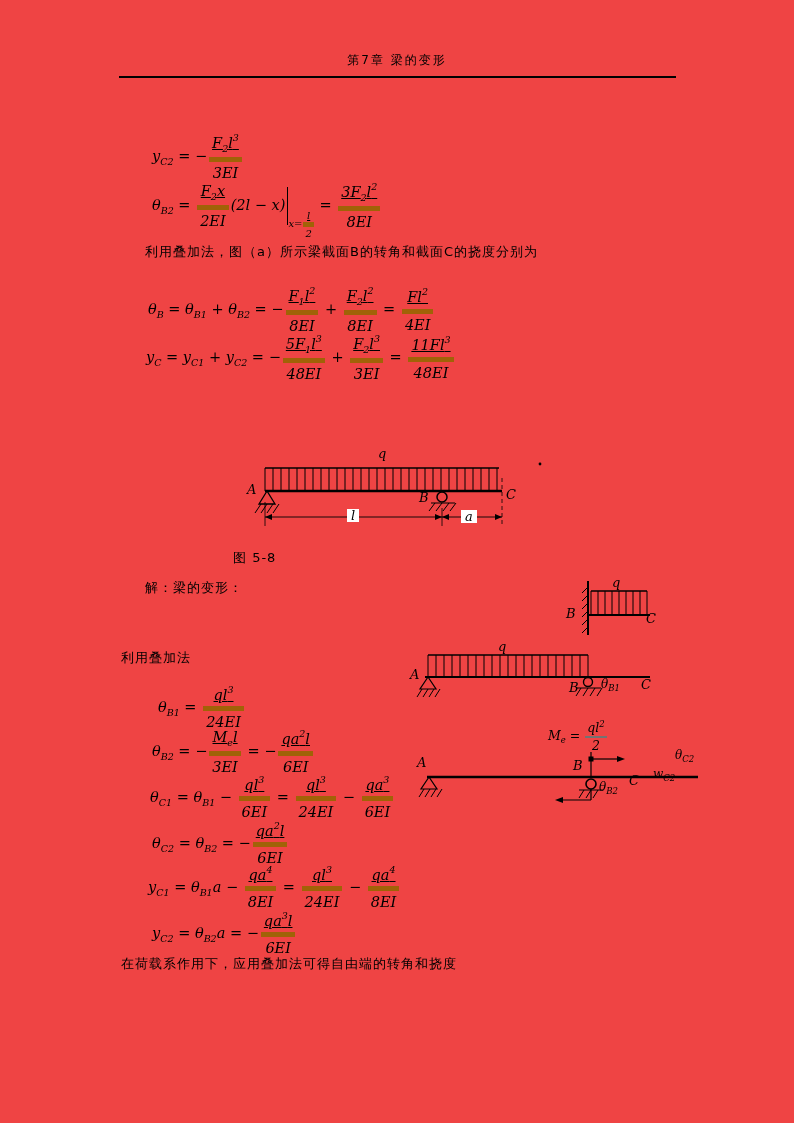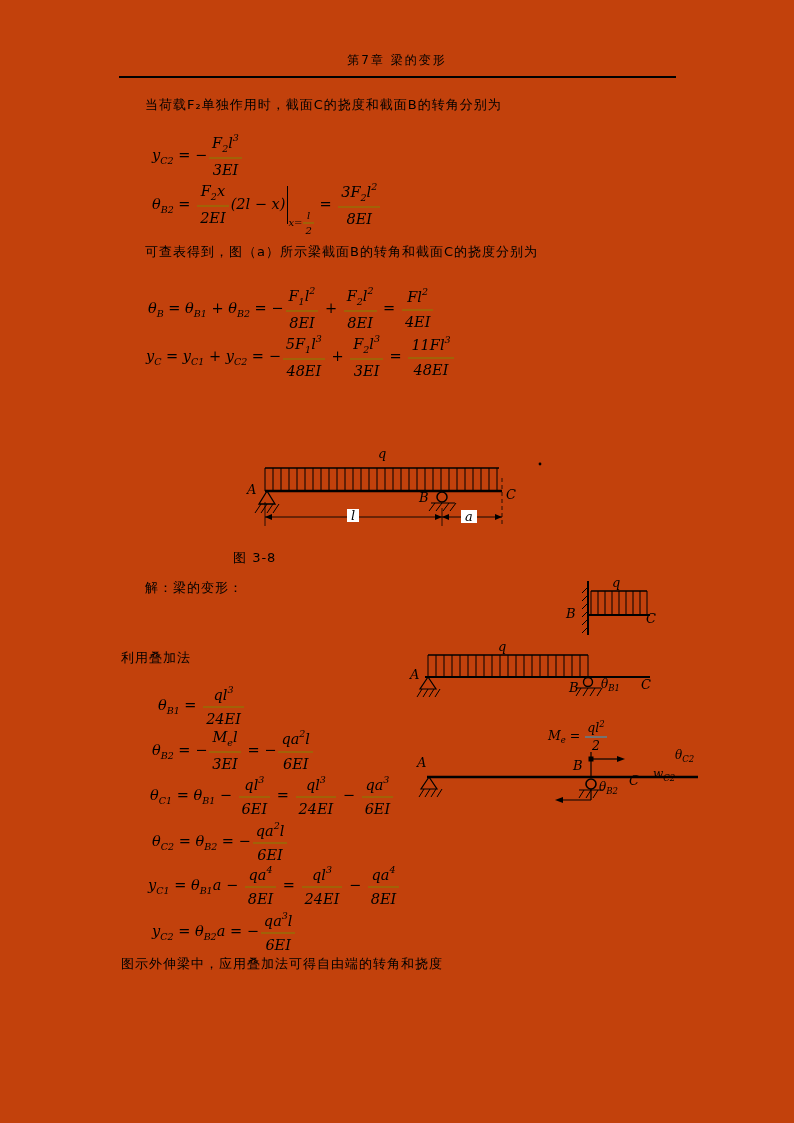--- a/index.html
+++ b/index.html
@@ -1,25 +1,25 @@
 <!DOCTYPE html>
 <html><head>
 <meta charset="utf-8">
 <style>
   html,body{margin:0;padding:0;background:#d9d9d9;}
-  .page{position:relative;width:794px;height:1123px;margin:0 auto;background:#c2410c;
+  .page{position:relative;width:794px;height:1123px;margin:0 auto;background:#ef4444;
         color:#000;font-family:"DejaVu Serif",serif;overflow:hidden;}
   .abs{position:absolute;}
   .cn{font-family:"DejaVu Sans","Liberation Sans",sans-serif;font-size:13px;letter-spacing:1px;white-space:pre;}
   .hdr{font-size:12px;letter-spacing:2px;width:100%;text-align:center;}
   .rule{background:#000;height:2px;}
   
   .fm{font-style:italic;font-family:"DejaVu Serif",serif;font-size:14.5px;white-space:pre;line-height:1;}
   .fm .frac{display:inline-block;vertical-align:middle;text-align:center;margin:0 2px;line-height:1.25;}
-  .fm .frac .num{display:block;border-bottom:2px solid #a16207;padding:0 3px 2px;}
+  .fm .frac .num{display:block;border-bottom:5px solid #a16207;padding:0 3px 2px;text-decoration:underline;}
   .fm .frac .den{display:block;padding:2px 3px 0;}
   .fm .msub{font-size:9.5px;vertical-align:-4px;}
   .fm .msup{font-size:9.5px;vertical-align:7px;}
   .fm .mbar{display:inline-block;width:1px;height:38px;background:#000;vertical-align:middle;margin-left:2px;}
   .fm .mlow{display:inline-block;vertical-align:-17px;font-size:10px;}
   .fm .mlow .frac{margin:0 1px;line-height:1.1;}
   .fm .mlow .frac .num{padding:0 2px 1px;}
   .fm .mlow .frac .den{padding:1px 2px 0;}
   
   .dl{position:absolute;font-style:italic;font-family:"DejaVu Serif",serif;font-size:13px;line-height:1;white-space:pre;}
@@ -33,25 +33,24 @@
   svg{display:block;}
 </style>
 </head>
 <body>
 
 <div class="page">
 
   <div class="abs hdr cn" style="top:52px;left:0;">第7章 梁的变形</div>
   <div class="abs rule" style="top:76px;left:119px;width:557px;"></div>
 
-  <div class="abs cn" style="top:96px;left:145px;">当荷载F₂单独作用时，截面C的挠度和截面B的转角分别为</div>
   <div class="abs fm" style="top:132px;left:152px;"><span>y</span><span class="msub">C2</span><span> = −</span><span class="frac"><span class="num"><span>F</span><span class="msub">2</span><span>l</span><span class="msup">3</span></span><span class="den"><span>3EI</span></span></span></div>
   <div class="abs fm" style="top:181px;left:152px;"><span>θ</span><span class="msub">B2</span><span> = </span><span class="frac"><span class="num"><span>F</span><span class="msub">2</span><span>x</span></span><span class="den"><span>2EI</span></span></span><span>(2l − x)</span><span class="mbar"></span><span class="mlow"><span>x=</span><span class="frac"><span class="num"><span>l</span></span><span class="den"><span>2</span></span></span></span><span> = </span><span class="frac"><span class="num"><span>3F</span><span class="msub">2</span><span>l</span><span class="msup">2</span></span><span class="den"><span>8EI</span></span></span></div>
 
-  <div class="abs cn" style="top:243px;left:145px;">可查表得到，图（a）所示梁截面B的转角和截面C的挠度分别为</div>
+  <div class="abs cn" style="top:243px;left:145px;">利用叠加法，图（a）所示梁截面B的转角和截面C的挠度分别为</div>
   <div class="abs fm" style="top:285px;left:148px;"><span>θ</span><span class="msub">B</span><span> = θ</span><span class="msub">B1</span><span> + θ</span><span class="msub">B2</span><span> = −</span><span class="frac"><span class="num"><span>F</span><span class="msub">1</span><span>l</span><span class="msup">2</span></span><span class="den"><span>8EI</span></span></span><span> + </span><span class="frac"><span class="num"><span>F</span><span class="msub">2</span><span>l</span><span class="msup">2</span></span><span class="den"><span>8EI</span></span></span><span> = </span><span class="frac"><span class="num"><span>Fl</span><span class="msup">2</span></span><span class="den"><span>4EI</span></span></span></div>
   <div class="abs fm" style="top:333px;left:146px;"><span>y</span><span class="msub">C</span><span> = y</span><span class="msub">C1</span><span> + y</span><span class="msub">C2</span><span> = −</span><span class="frac"><span class="num"><span>5F</span><span class="msub">1</span><span>l</span><span class="msup">3</span></span><span class="den"><span>48EI</span></span></span><span> + </span><span class="frac"><span class="num"><span>F</span><span class="msub">2</span><span>l</span><span class="msup">3</span></span><span class="den"><span>3EI</span></span></span><span> = </span><span class="frac"><span class="num"><span>11Fl</span><span class="msup">3</span></span><span class="den"><span>48EI</span></span></span></div>
 
 
   <svg class="abs" style="top:440px;left:238px;" width="330" height="100" viewBox="0 0 330 100">
 
     <path d="M27 28 H261" stroke="#000" stroke-width="1.3" fill="none"></path>
     <path d="M27 28V51 M35 28V51 M43 28V51 M51 28V51 M59 28V51 M67 28V51 M75 28V51 M83 28V51 M91 28V51 M99 28V51 M107 28V51 M115 28V51 M123 28V51 M131 28V51 M139 28V51 M147 28V51 M155 28V51 M163 28V51 M171 28V51 M179 28V51 M187 28V51 M195 28V51 M203 28V51 M211 28V51 M219 28V51 M227 28V51 M235 28V51 M243 28V51 M251 28V51 M259 28V51" stroke="#000" stroke-width="1" fill="none"></path>
 
     <path d="M27 51 H264" stroke="#000" stroke-width="2.4" fill="none"></path>
@@ -72,21 +71,21 @@
     <polygon points="257,74 257,80 264,77" fill="#000"></polygon>
     <circle cx="302" cy="24" r="1.4" fill="#000"></circle>
   </svg>
   <div class="dl" style="top:447px;left:378px;">q</div>
   <div class="dl" style="top:483px;left:247px;">A</div>
   <div class="dl" style="top:491px;left:419px;">B</div>
   <div class="dl" style="top:488px;left:506px;">C</div>
   <div class="dl wbg" style="top:509px;left:347px;">l</div>
   <div class="dl wbg" style="top:510px;left:461px;">a</div>
 
-  <div class="abs cn" style="top:549px;left:233px;">图 3-8</div>
+  <div class="abs cn" style="top:549px;left:233px;">图 5-8</div>
   <div class="abs cn" style="top:579px;left:145px;">解：梁的变形：</div>
   <div class="abs cn" style="top:649px;left:121px;">利用叠加法</div>
 
   <svg class="abs" style="top:573px;left:580px;" width="125" height="72" viewBox="0 0 125 72">
     <path d="M8 8 V62" stroke="#000" stroke-width="2"></path>
     <path d="M8 14 L2 20 M8 22 L2 28 M8 30 L2 36 M8 38 L2 44 M8 46 L2 52 M8 54 L2 60" stroke="#000" stroke-width="1"></path>
     <path d="M11 18 H67" stroke="#000" stroke-width="1.3" fill="none"></path>
     <path d="M11 18V42 M18 18V42 M25 18V42 M32 18V42 M39 18V42 M46 18V42 M53 18V42 M60 18V42 M67 18V42" stroke="#000" stroke-width="1"></path>
     <path d="M8 42 H70" stroke="#000" stroke-width="2"></path>
   </svg>
@@ -130,16 +129,16 @@
   <div class="dl" style="top:768px;left:653px;font-size:12px;"><span>w</span><span class="msub">C2</span></div>
   <div class="dl" style="top:781px;left:599px;font-size:12px;"><span>θ</span><span class="msub">B2</span></div>
 
   <div class="abs fm" style="top:684px;left:158px;"><span>θ</span><span class="msub">B1</span><span> = </span><span class="frac"><span class="num"><span>ql</span><span class="msup">3</span></span><span class="den"><span>24EI</span></span></span></div>
   <div class="abs fm" style="top:728px;left:152px;"><span>θ</span><span class="msub">B2</span><span> = −</span><span class="frac"><span class="num"><span>M</span><span class="msub">e</span><span>l</span></span><span class="den"><span>3EI</span></span></span><span> = −</span><span class="frac"><span class="num"><span>qa</span><span class="msup">2</span><span>l</span></span><span class="den"><span>6EI</span></span></span></div>
   <div class="abs fm" style="top:774px;left:150px;"><span>θ</span><span class="msub">C1</span><span> = θ</span><span class="msub">B1</span><span> − </span><span class="frac"><span class="num"><span>ql</span><span class="msup">3</span></span><span class="den"><span>6EI</span></span></span><span> = </span><span class="frac"><span class="num"><span>ql</span><span class="msup">3</span></span><span class="den"><span>24EI</span></span></span><span> − </span><span class="frac"><span class="num"><span>qa</span><span class="msup">3</span></span><span class="den"><span>6EI</span></span></span></div>
   <div class="abs fm" style="top:820px;left:152px;"><span>θ</span><span class="msub">C2</span><span> = θ</span><span class="msub">B2</span><span> = −</span><span class="frac"><span class="num"><span>qa</span><span class="msup">2</span><span>l</span></span><span class="den"><span>6EI</span></span></span></div>
   <div class="abs fm" style="top:864px;left:148px;"><span>y</span><span class="msub">C1</span><span> = θ</span><span class="msub">B1</span><span>a − </span><span class="frac"><span class="num"><span>qa</span><span class="msup">4</span></span><span class="den"><span>8EI</span></span></span><span> = </span><span class="frac"><span class="num"><span>ql</span><span class="msup">3</span></span><span class="den"><span>24EI</span></span></span><span> − </span><span class="frac"><span class="num"><span>qa</span><span class="msup">4</span></span><span class="den"><span>8EI</span></span></span></div>
   <div class="abs fm" style="top:910px;left:152px;"><span>y</span><span class="msub">C2</span><span> = θ</span><span class="msub">B2</span><span>a = −</span><span class="frac"><span class="num"><span>qa</span><span class="msup">3</span><span>l</span></span><span class="den"><span>6EI</span></span></span></div>
 
-  <div class="abs cn" style="top:955px;left:121px;">图示外伸梁中，应用叠加法可得自由端的转角和挠度</div>
+  <div class="abs cn" style="top:955px;left:121px;">在荷载系作用下，应用叠加法可得自由端的转角和挠度</div>
 
 
 </div>
 
 </body></html>

